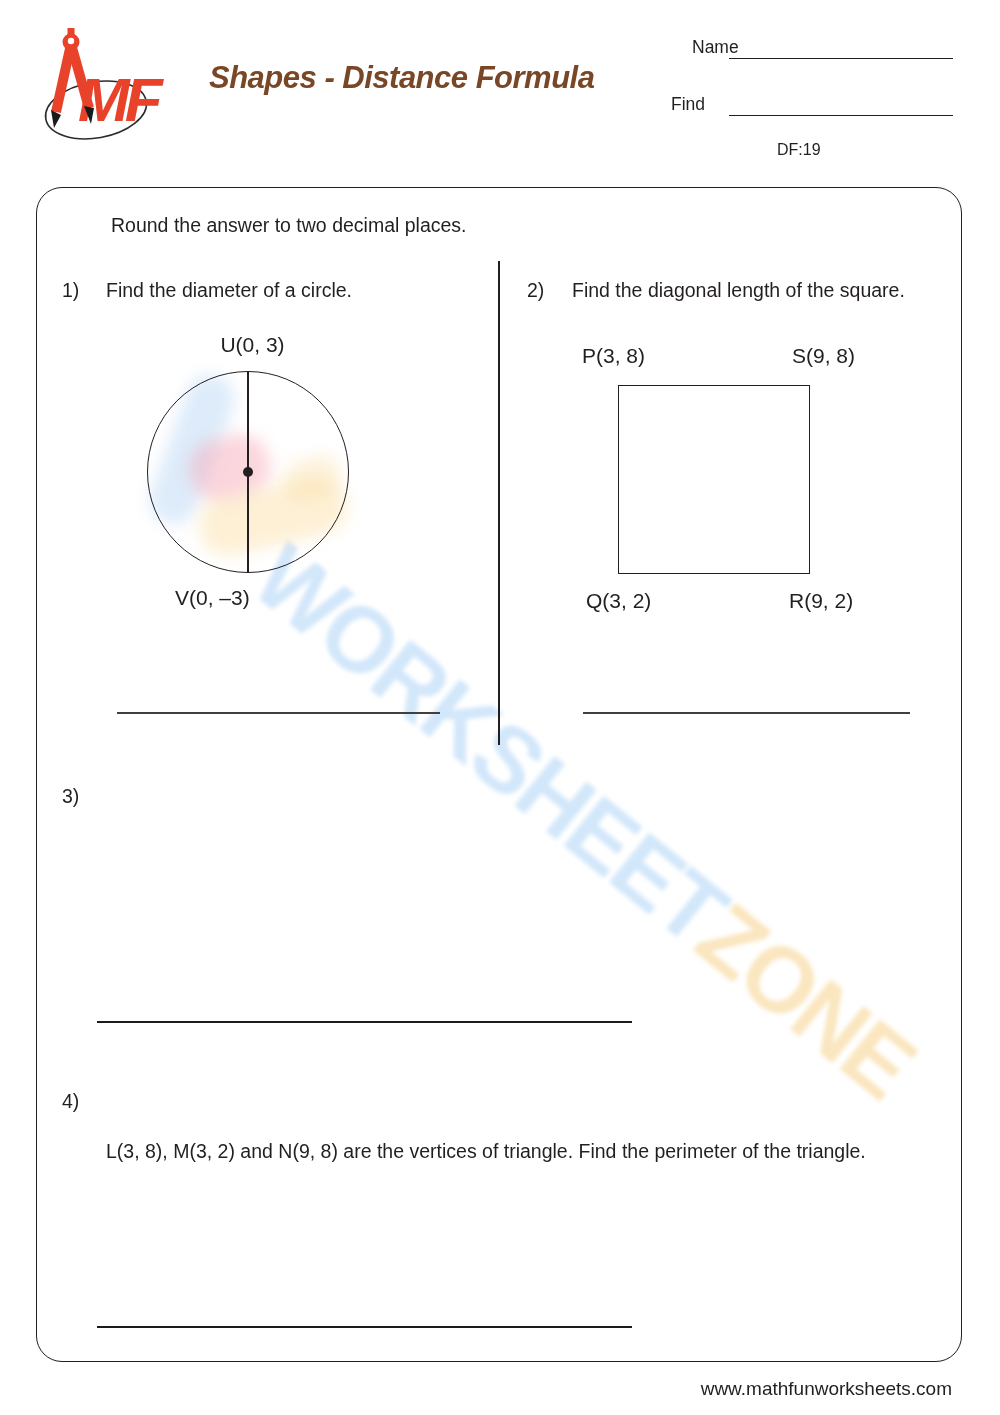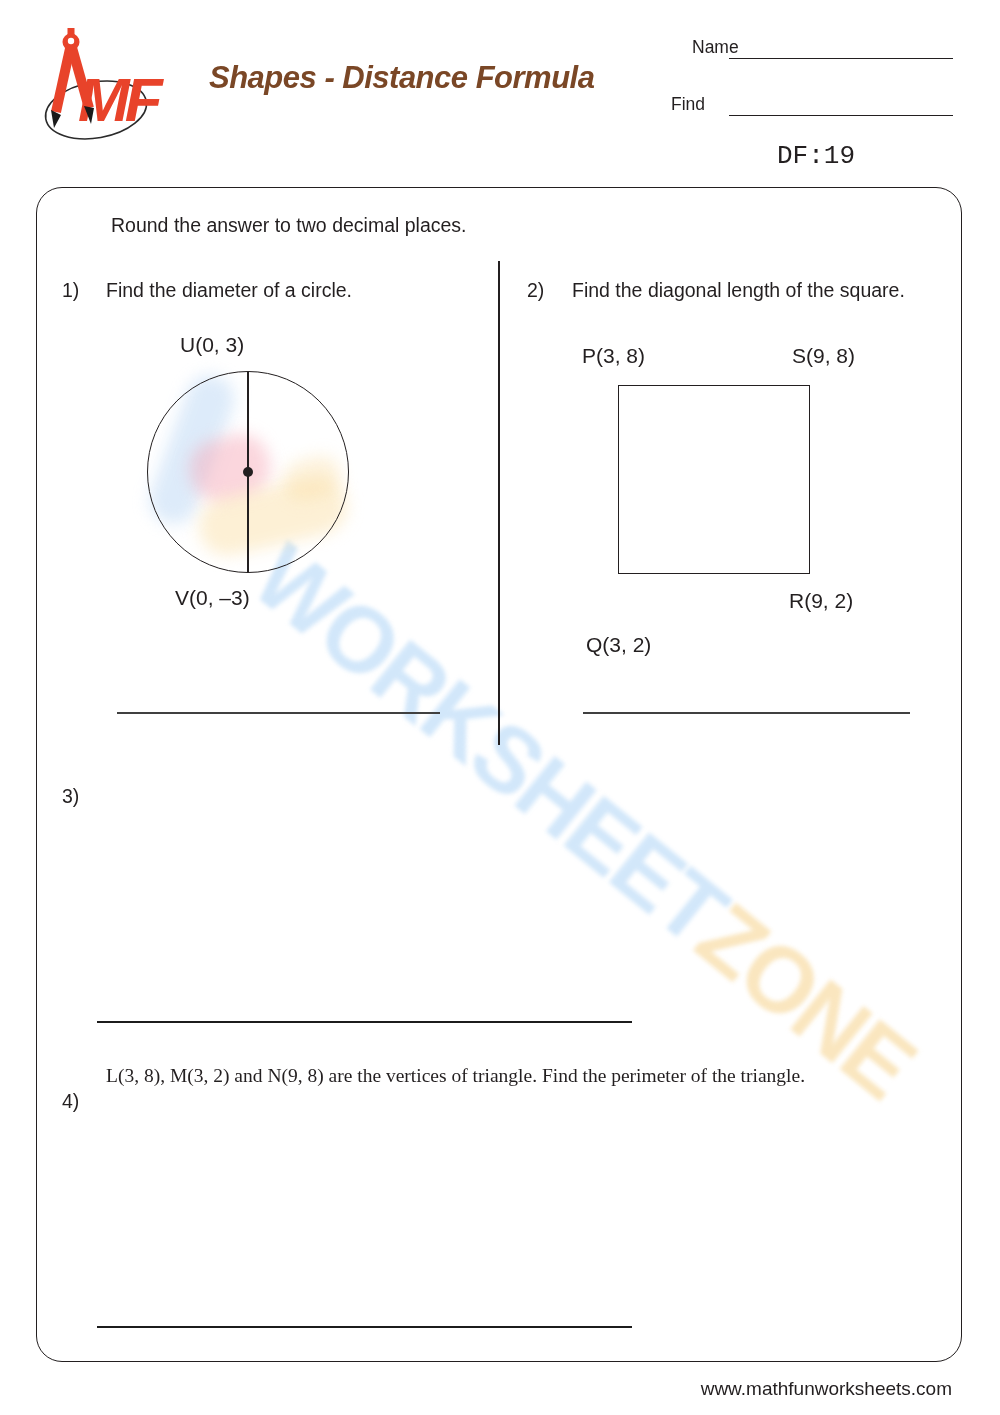--- a/index.html
+++ b/index.html
@@ -17,71 +17,71 @@
   .page-title {
     left:209px; top:60px; font-size:31px; font-weight:bold; font-style:italic;
     color:var(--color-title,#7a4726); letter-spacing:-0.5px; white-space:nowrap;
   }
   .field-label { font-size:17.5px; color:var(--color-text,#231f20); }
   .name-label { left:668px; top:37px;margin-left:24px; }
   .score-label { left:671px; top:94px; }
   .fill-line { border-bottom:1.7px solid #231f20; height:0; }
   .name-line  { left:729px; top:58px;  width:224px; }
   .score-line { left:729px; top:115px; width:224px; }
-  .doc-code { left:777px; top:141px; font-family:Liberation Mono, monospace; font-size:26px; }
+  .doc-code { left:777px; top:141px; font-family:Liberation Sans, sans-serif; font-size:16px; }
 
   
   .main-box {
     left:36px; top:187px; width:926px; height:1175px;
     border:1.7px solid #231f20; border-radius:26px; background:transparent;
   }
   .instructions { left:63px; top:214px; font-size:19.5px;margin-left:48px; }
   .q-num  { font-size:19.5px; }
   .q-text { font-size:19.5px; }
   .q1-num  { left:62px;  top:279px; }
   .q1-text { left:106px; top:279px; }
   .q2-num  { left:527px; top:279px; }
   .q2-text { left:572px; top:279px; }
   .divider { left:498px; top:261px; width:2px; height:484px; background:#231f20; }
 
   
   .coord-label { font-size:21px; white-space:nowrap; }
-  .circle-top-label    { left:180px; top:333px; width:145px; text-align:left; }
+  .circle-top-label    { left:180px; top:333px; width:145px; text-align:center; }
   .circle-shape { left:147px; top:371px; width:202px; height:202px;
                   border:1.7px solid #231f20; border-radius:50%; }
   .diameter-line { left:247px; top:372px; width:2px; height:200px; background:#231f20; }
   .center-dot { left:243px; top:467px; width:10px; height:10px; border-radius:50%; background:#231f20; }
   .circle-bottom-label { left:175px; top:586px; width:155px; text-align:left; }
 
   
   .blob { border-radius:28px; filter:blur(8px); }
   .blob-blue    { left:168px; top:372px; width:48px;  height:155px; background:rgba(173,208,242,0.42); transform:rotate(20deg); }
   .blob-pink    { left:190px; top:437px; width:80px;  height:62px;  background:rgba(247,163,180,0.45); transform:rotate(-14deg); }
   .blob-yellow1 { left:198px; top:487px; width:150px; height:58px;  background:rgba(250,219,155,0.42); transform:rotate(-13deg); }
   .blob-yellow2 { left:283px; top:458px; width:58px;  height:40px;  background:rgba(250,219,155,0.35); transform:rotate(-16deg); }
 
   
   .square-shape { left:618px; top:385px; width:192px; height:189px; border:1.7px solid #231f20; }
   .sq-tl { left:582px; top:344px; }
   .sq-tr { left:792px; top:344px; }
-  .sq-bl { left:586px; top:589px;margin-top:44px; }
+  .sq-bl { left:586px; top:589px; }
   .sq-br { left:789px; top:589px; }
 
   
   .answer-line { height:0; border-top:2px solid #404040; }
   .ans1 { left:117px; top:712px; width:323px; }
   .ans2 { left:583px; top:712px; width:327px; }
   .ans3 { left:97px;  top:1021px; width:535px; border-top:2.5px solid #1c1c1c; }
   .ans4 { left:97px;  top:1326px; width:535px; border-top:2.5px solid #1c1c1c; }
 
   
   .q3-num  { left:62px;  top:785px; }
   .q3-text { left:106px; top:785px; width:833px; line-height:27.5px; }
   .q4-num  { left:62px;  top:1090px; }
-  .q4-text { left:106px; top:1062px; width:800px; line-height:27.5px;font-family:Liberation Serif, serif; }
+  .q4-text { left:106px; top:1138px; width:800px; line-height:27.5px; }
 
   
   .watermark {
     left:300px; top:524px; transform:rotate(39deg); transform-origin:left top;
     font-size:92px; font-weight:bold; letter-spacing:-3px; white-space:nowrap;
     filter:blur(2px); z-index:0; pointer-events:none;
   }
   .wm-blue   { color:var(--color-watermark-blue,#cbe3f9); opacity:0.85; }
   .wm-orange { color:var(--color-watermark-orange,#f9e2b4); opacity:0.85; }
   .content-layer { z-index:1; }

